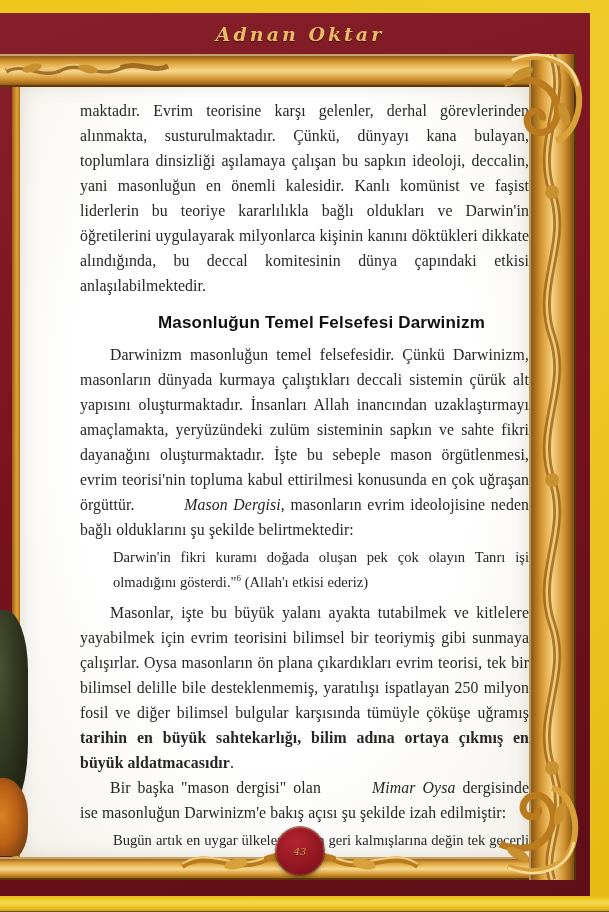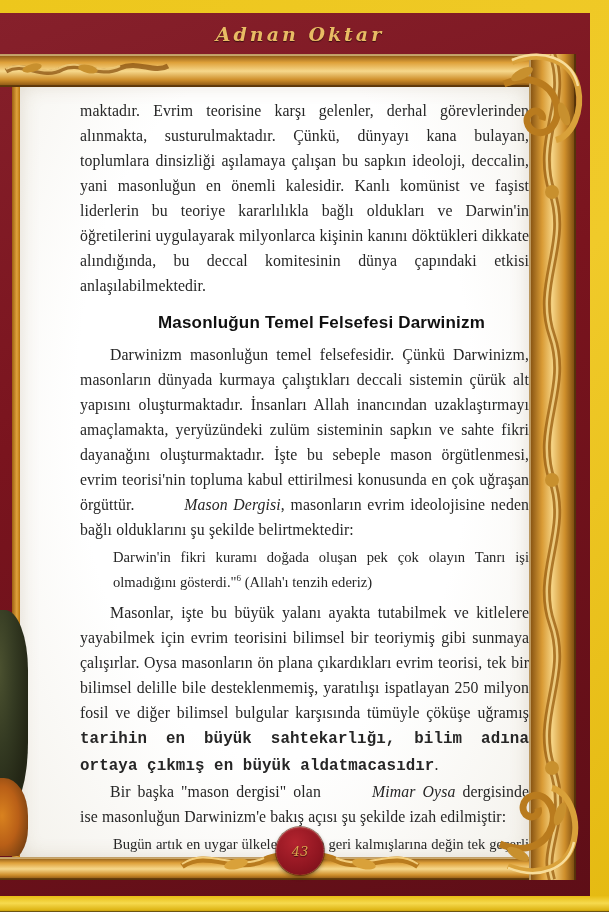--- a/index.html
+++ b/index.html
@@ -78,37 +78,37 @@
   }
   .body-p.indent{ text-indent:30px; }
   .section-heading{
     font-family:"Liberation Sans", sans-serif; font-weight:bold;
     font-size:17px; color:#101010; margin:15px 0 9px 34px; letter-spacing:.2px;text-align:center;
   }
   .quote{
     margin:3px 0 5px 33px; font-size:14.6px; line-height:25px; text-align:justify;
   }
   .italic{ font-style:italic;margin-left:44px; }
-  .bold{ font-weight:bold;font-family:Liberation Mono, monospace; }
+  .bold{ font-weight:bold; }
   sup{ font-size:.62em; line-height:0; vertical-align:super; }
   
   .orn{ position:absolute; pointer-events:none; }
   .orn-corner-tr{ left:498px; top:44px; width:92px; height:100px; }
   .orn-corner-br{ left:494px; top:784px; width:92px; height:100px; transform:scaleY(-1); }
   .orn-bar-left{ left:2px; top:56px; width:170px; height:28px; }
   .orn-vine-right{ left:529px; top:54px; width:47px; height:826px; }
   .orn-foot{ left:178px; top:840px; width:244px; height:40px; }
   .medallion{
     position:absolute; left:276px; top:827px; width:48px; height:48px; border-radius:50%;
     background:radial-gradient(circle at 40% 32%, #b3242f 0%, #8e1520 62%, #6f0f18 100%);
     box-shadow:0 0 0 1px rgba(90,30,5,.6), 0 2px 4px rgba(0,0,0,.45), inset 0 1px 2px rgba(255,180,150,.25);
     display:flex; align-items:center; justify-content:center;
   }
   .medallion .page-no{
-    font-family:"DejaVu Serif", serif; font-style:italic; font-size:13px;
+    font-family:"DejaVu Serif", serif; font-style:italic; font-size:10px;
     color:#dca54e; text-shadow:0 1px 1px rgba(0,0,0,.6);
   }
 </style>
 </head>
 <body>
 
 <div class="canvas">
 
   <div class="red-mat"></div>
   <div class="bottom-yellow"></div>
@@ -122,21 +122,21 @@
 
   <div class="artwork">
     <div class="blob-dark"></div>
     <div class="blob-orange"></div>
   </div>
 
   <div class="text-col">
       <p class="body-p"><span>maktadır. Evrim teorisine karşı gelenler, derhal görevlerinden alınmakta, susturulmaktadır. Çünkü, dünyayı kana bulayan, toplumlara dinsizliği aşılamaya çalışan bu sapkın ideoloji, deccalin, yani masonluğun en önemli kalesidir. Kanlı komünist ve faşist liderlerin bu teoriye kararlılıkla bağlı oldukları ve Darwin'in öğretilerini uygulayarak milyonlarca kişinin kanını döktükleri dikkate alındığında, bu deccal komitesinin dünya çapındaki etkisi anlaşılabilmektedir.</span></p>
       <h2 class="section-heading"><span>Masonluğun Temel Felsefesi Darwinizm</span></h2>
       <p class="body-p indent"><span>Darwinizm masonluğun temel felsefesidir. Çünkü Darwinizm, masonların dünyada kurmaya çalıştıkları deccali sistemin çürük alt yapısını oluşturmaktadır. İnsanları Allah inancından uzaklaştırmayı amaçlamakta, yeryüzündeki zulüm sisteminin sapkın ve sahte fikri dayanağını oluşturmaktadır. İşte bu sebeple mason örgütlenmesi, evrim teorisi'nin topluma kabul ettirilmesi konusunda en çok uğraşan örgüttür. </span><span class="italic">Mason Dergisi</span><span>, masonların evrim ideolojisine neden bağlı olduklarını şu şekilde belirtmektedir:</span></p>
-      <p class="quote"><span>Darwin'in fikri kuramı doğada oluşan pek çok olayın Tanrı işi olmadığını gösterdi."</span><sup>6</sup><span> (Allah'ı tenzih ederiz)</span></p>
+      <p class="quote"><span>Darwin'in fikri kuramı doğada oluşan pek çok olayın Tanrı işi olmadığını gösterdi."</span><sup>6</sup><span> (Allah'ı etkisi ederiz)</span></p>
       <p class="body-p indent"><span>Masonlar, işte bu büyük yalanı ayakta tutabilmek ve kitlelere yayabilmek için evrim teorisini bilimsel bir teoriymiş gibi sunmaya çalışırlar. Oysa masonların ön plana çıkardıkları evrim teorisi, tek bir bilimsel delille bile desteklenmemiş, yaratılışı ispatlayan 250 milyon fosil ve diğer bilimsel bulgular karşısında tümüyle çöküşe uğramış </span><span class="bold">tarihin en büyük sahtekarlığı, bilim adına ortaya çıkmış en büyük aldatmacasıdır</span><span>.</span></p>
       <p class="body-p indent"><span>Bir başka "mason dergisi" olan </span><span class="italic">Mimar Oysa</span><span> dergisinde ise masonluğun Darwinizm'e bakış açısı şu şekilde izah edilmiştir:</span></p>
       <p class="quote"><span>Bugün artık en uygar ülkelerden, en geri kalmışlarına değin tek geçerli bilimsel kuram Darwin'in ve onun yolunu izleyenlerinkidir.</span><sup>16</sup></p>
     </div>
 
   <div class="gold-bar bar-top"></div>
   <div class="gold-bar bar-bottom"></div>
   <div class="col-right"></div>
 
   <svg class="orn orn-bar-left" viewBox="0 0 170 28">

